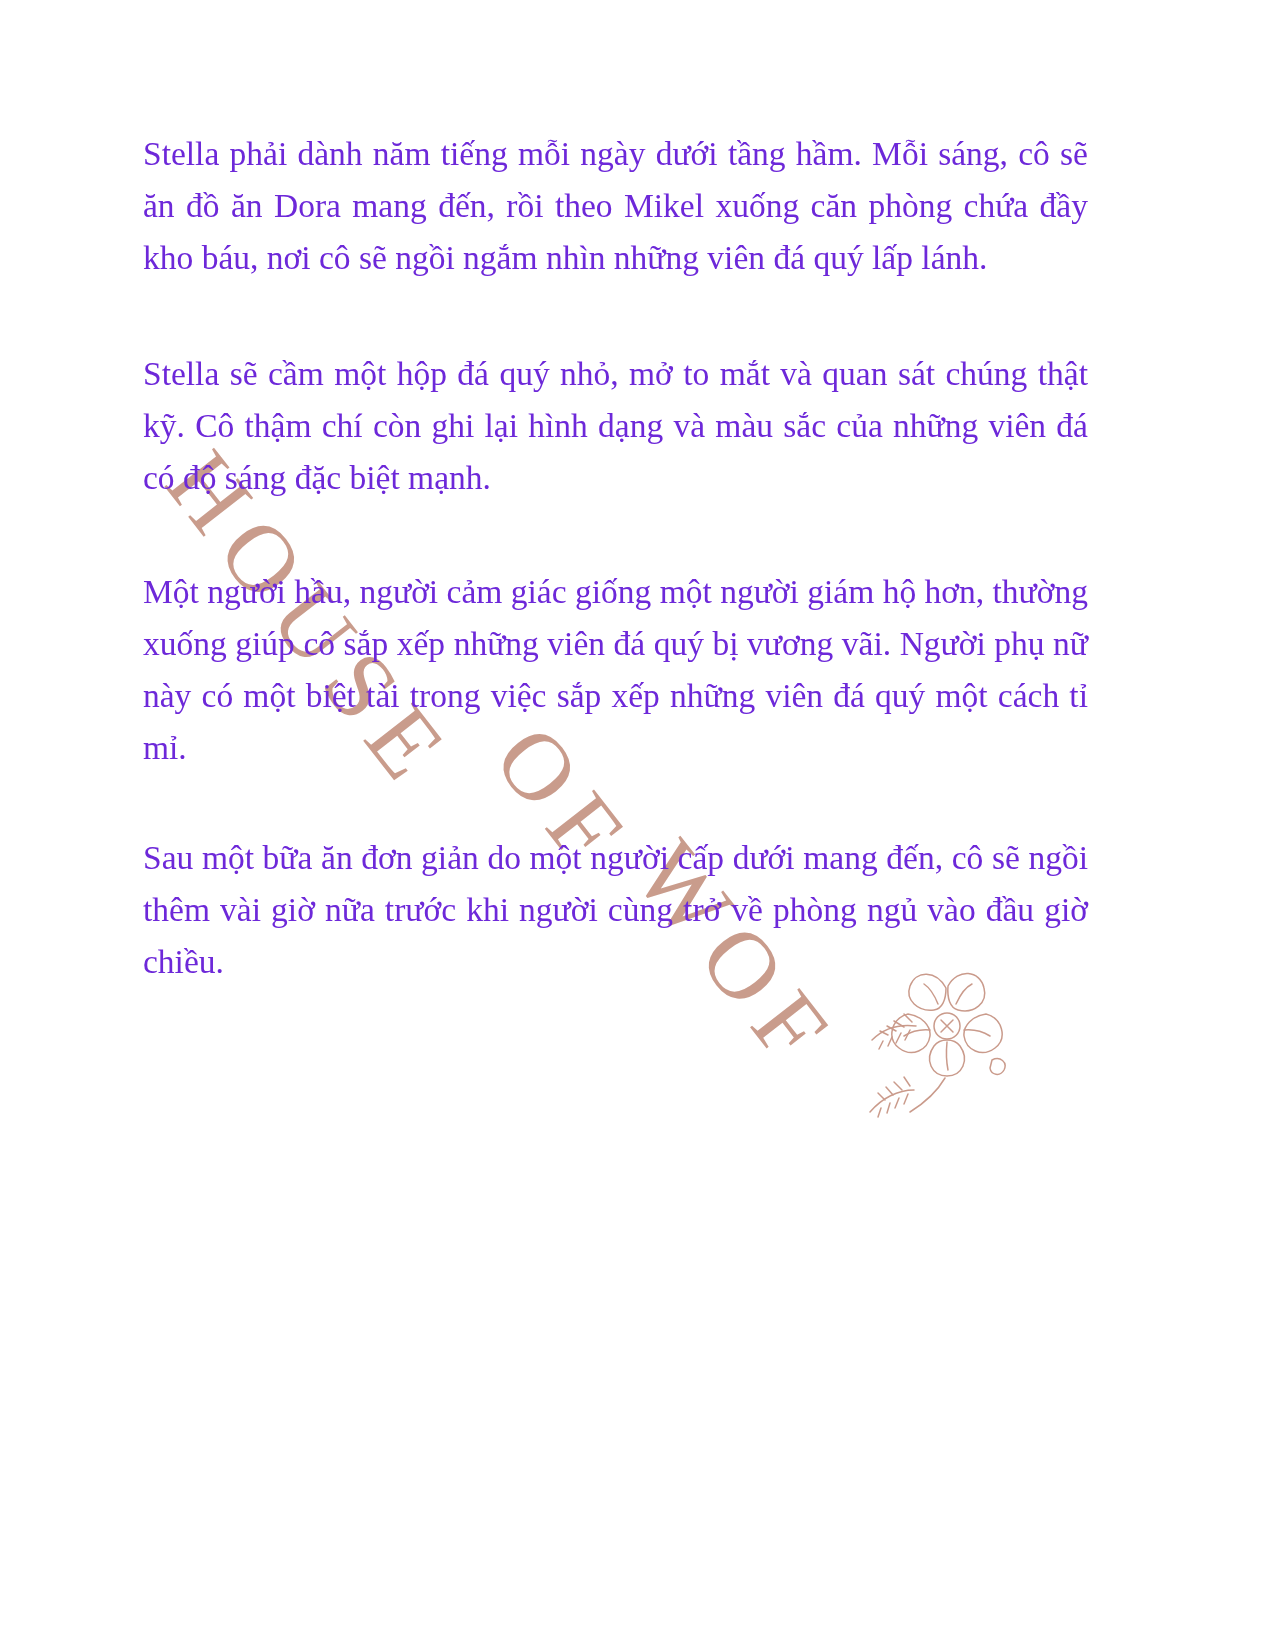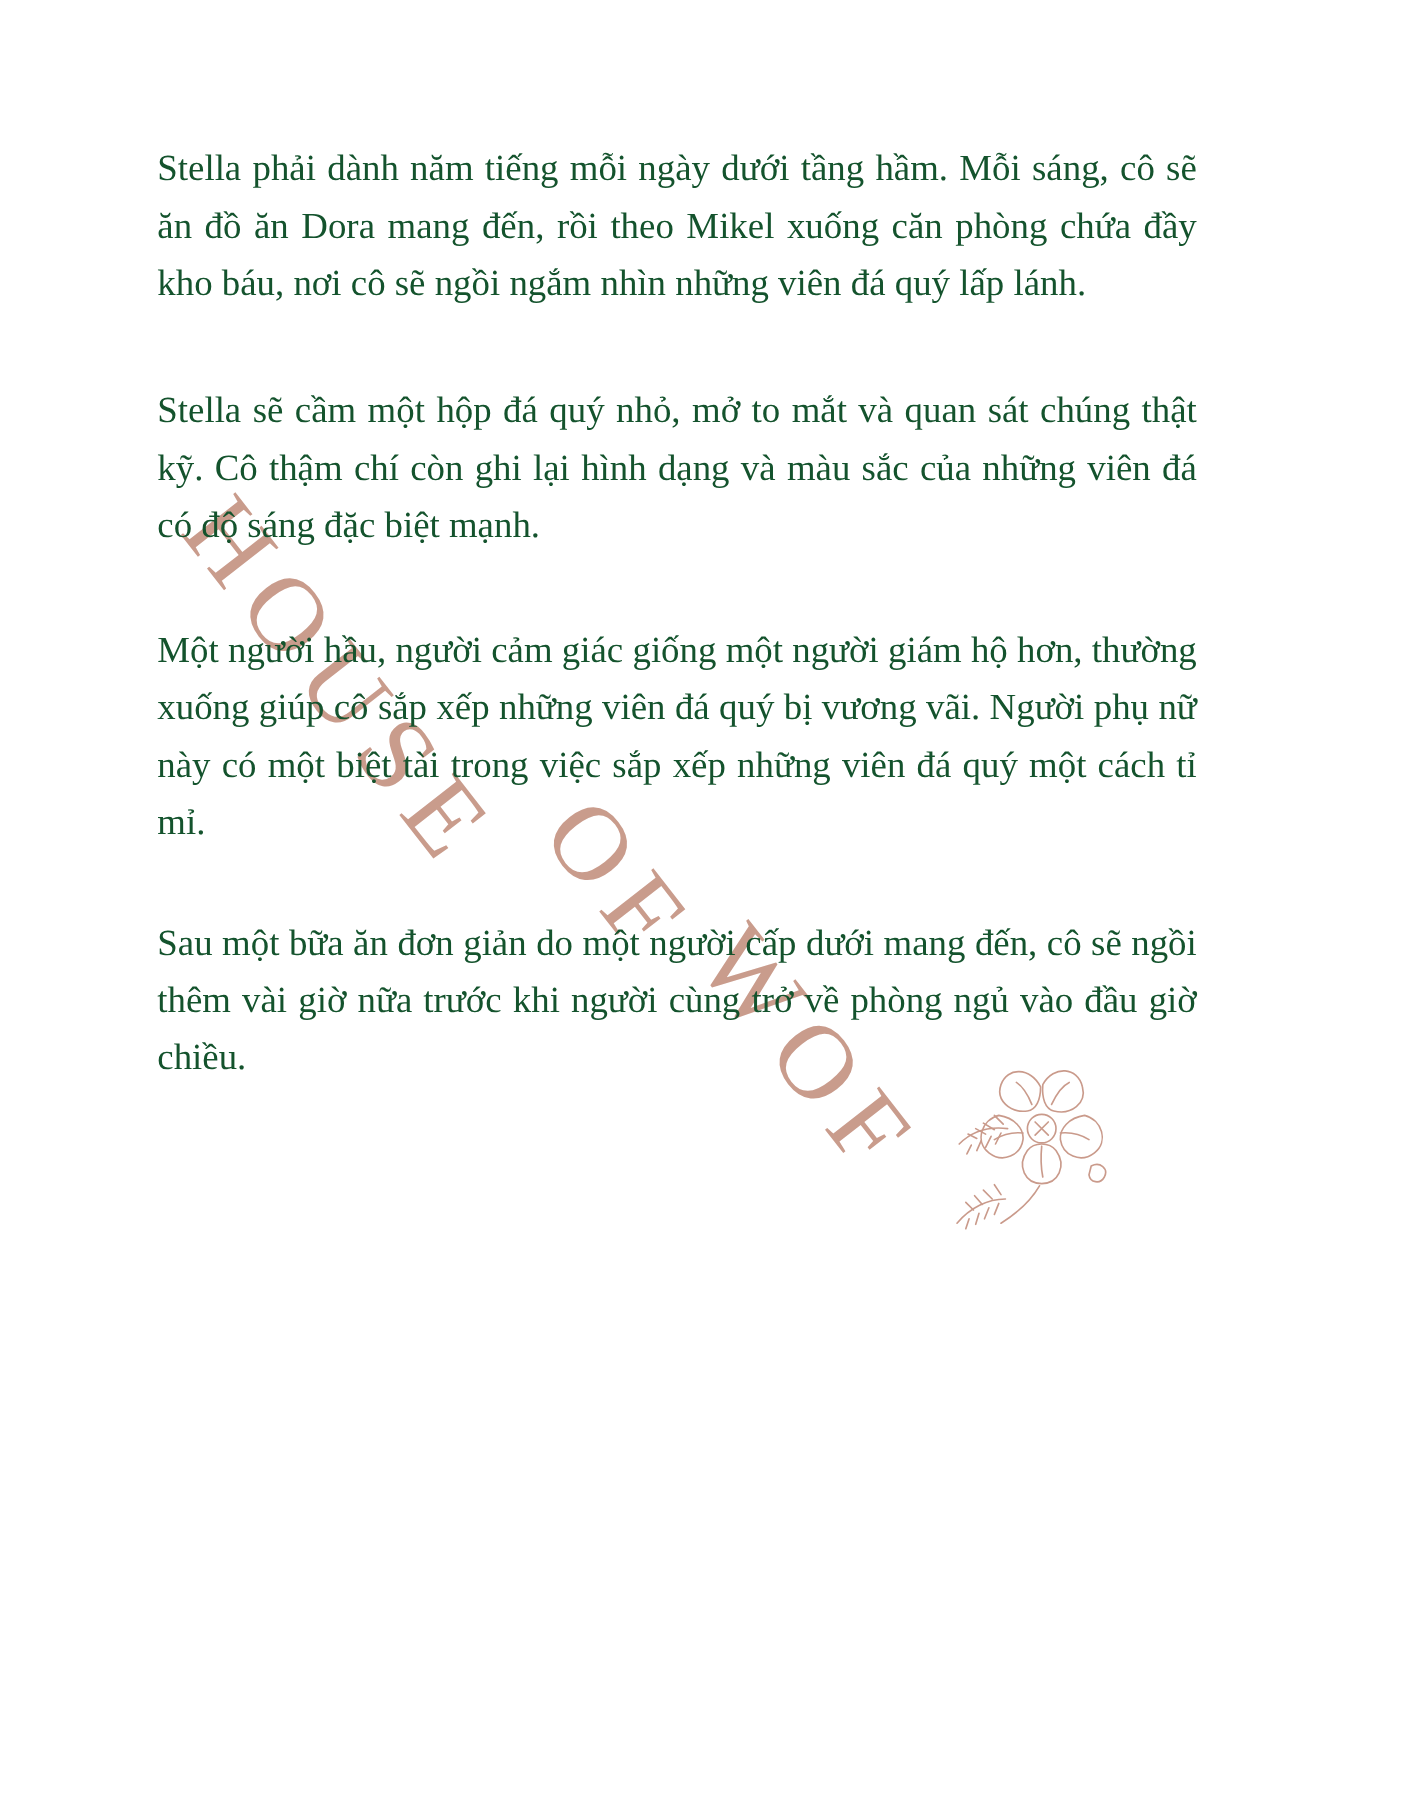--- a/index.html
+++ b/index.html
@@ -83,21 +83,21 @@
     width: 945px;
     z-index: 2;
   }
 
   .para {
     font-size: 33.5px;
     line-height: 52px;
     text-align: justify;
     text-justify: inter-word;
     margin-bottom: 52px;
-    color: #14532d;
+    color: #6d28d9;
   }
 
   .para:last-child { margin-bottom: 0; }
 
   
   #para-1 { margin-bottom: 64px; }
   #para-2 { margin-bottom: 62px; }
   #para-3 { margin-bottom: 58px; }
   #para-4 { margin-bottom: 62px; }
 

